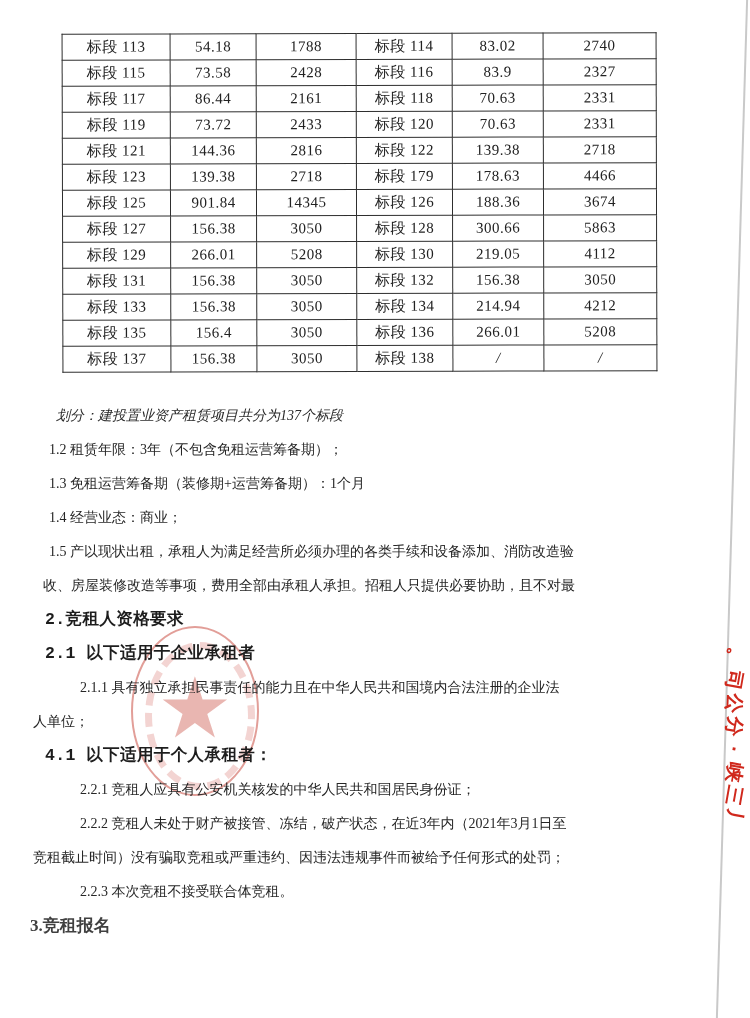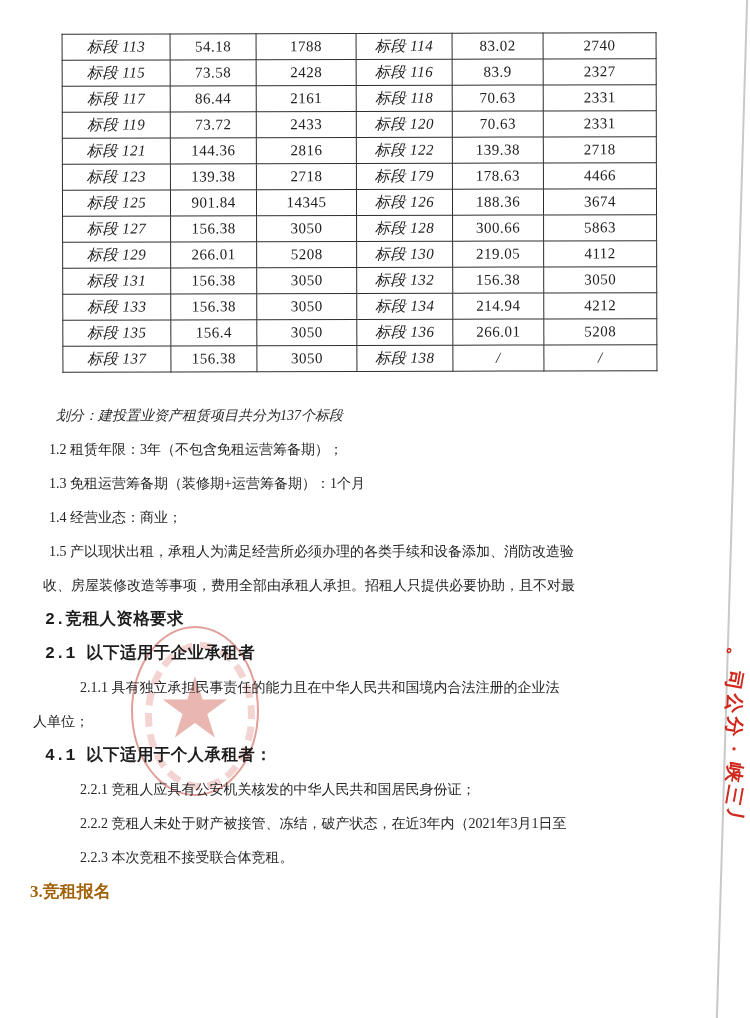--- a/index.html
+++ b/index.html
@@ -30,21 +30,21 @@
     border:1.6px solid #2e2e2e;
     height:25px;
     text-align:center;
     vertical-align:middle;
     font-size:15px;
     color:#222;
     padding:0;
     letter-spacing:0.5px;
     overflow:hidden;
   }
-  td.cell-label{font-size:15px;font-style:italic;}
+  td.cell-label{font-size:15px;}
   td.cell-num{font-size:15px;}
   td.slash{font-size:17px;font-style:italic;}
 
   
   .content{
     position:absolute;left:30px;top:399px;width:700px;
   }
   .line{
     height:34px;line-height:34px;
     white-space:nowrap;
@@ -55,21 +55,21 @@
   .l-num{margin-left:19px;}
   .l-wrapA{margin-left:13px;}
   .l-head{
     margin-left:15px;
     font-weight:bold;
     font-family:Liberation Mono, monospace;
     font-size:16.5px;color:#1d1d1d;letter-spacing:0.4px;
   }
   .l-sub{margin-left:50px;}
   .l-wrapB{margin-left:3px;}
-  .l-h3{margin-left:0;font-weight:bold;font-size:17px;color:#a16207;font-family:Liberation Serif, serif;}
+  .l-h3{margin-left:0;font-weight:bold;font-size:17px;color:#404040;font-family:Liberation Serif, serif;}
 
   
   .round-seal{
     position:absolute;left:131px;top:626px;width:128px;height:170px;
     pointer-events:none;
   }
   .round-seal .ring{
     position:absolute;left:0;top:0;width:124px;height:166px;
     border:2.4px solid rgba(198,62,50,0.50);
     border-radius:50%;
@@ -249,20 +249,21 @@
     <div class="line l-num">1.4 经营业态：商业；</div>
     <div class="line l-num">1.5 产以现状出租，承租人为满足经营所必须办理的各类手续和设备添加、消防改造验</div>
     <div class="line l-wrapA">收、房屋装修改造等事项，费用全部由承租人承担。招租人只提供必要协助，且不对最</div>
     <div class="line l-head">2.竞租人资格要求</div>
     <div class="line l-head">2.1 以下适用于企业承租者</div>
     <div class="line l-sub">2.1.1 具有独立承担民事责任的能力且在中华人民共和国境内合法注册的企业法</div>
     <div class="line l-wrapB">人单位；</div>
     <div class="line l-head">4.1 以下适用于个人承租者：</div>
     <div class="line l-sub">2.2.1 竞租人应具有公安机关核发的中华人民共和国居民身份证；</div>
     <div class="line l-sub">2.2.2 竞租人未处于财产被接管、冻结，破产状态，在近3年内（2021年3月1日至</div>
+    <div class="line l-wrapB">竞租截止时间）没有骗取竞租或严重违约、因违法违规事件而被给予任何形式的处罚；</div>
     <div class="line l-sub">2.2.3 本次竞租不接受联合体竞租。</div>
     <div class="line l-h3">3.竞租报名</div>
   </div>
 
   <div class="page-edge-line"></div>
   <div class="edge-seal">
       <span class="edge-ch">。</span>
       <span class="edge-ch">司</span>
       <span class="edge-ch">公</span>
       <span class="edge-ch">分</span>

